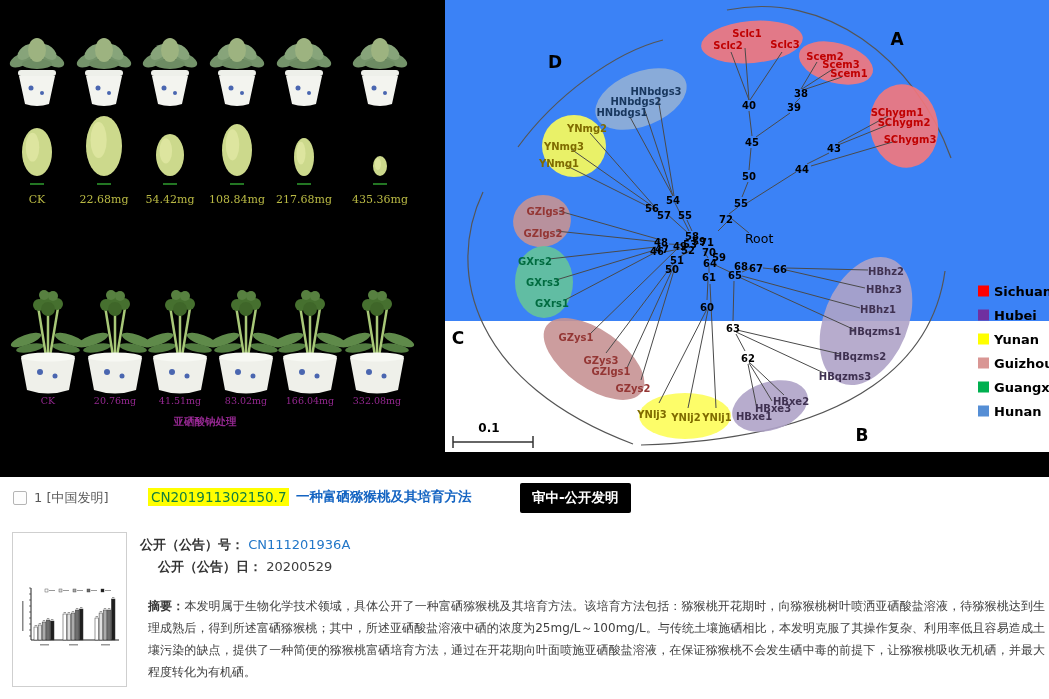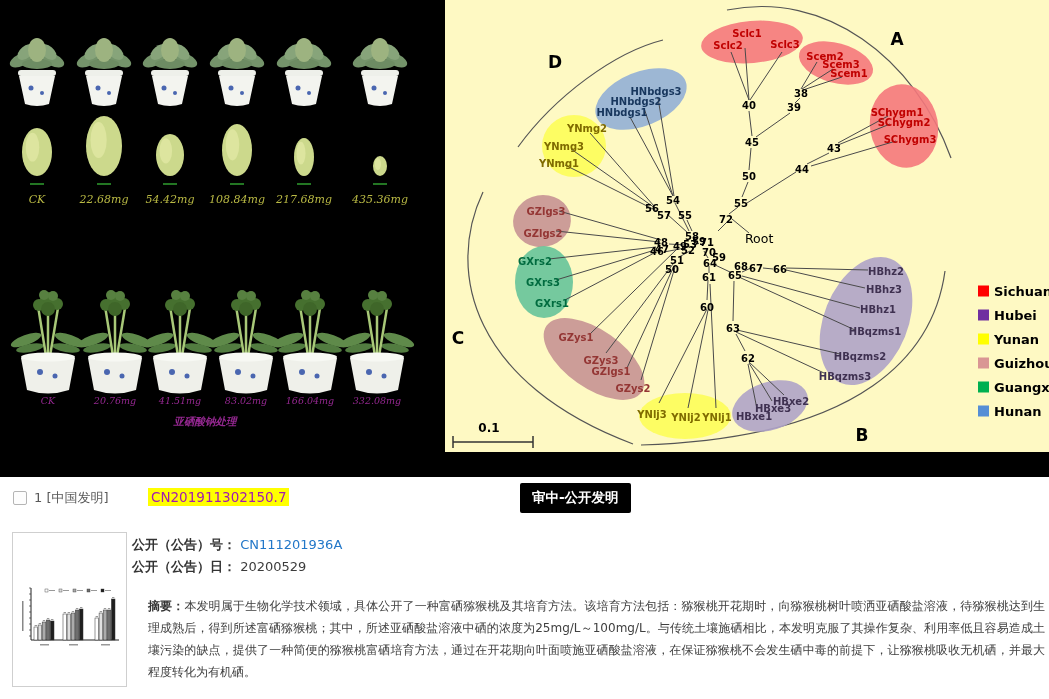--- a/index.html
+++ b/index.html
@@ -1,30 +1,30 @@
 <!DOCTYPE html>
 <html><head>
 <meta charset="utf-8">
 <style>
   html,body{margin:0;padding:0;background:#fff;font-family:"DejaVu Sans","Liberation Sans",sans-serif;}
   #stage{position:relative;width:1049px;height:699px;overflow:hidden;background:#fff;}
   
-  #fig-left{position:absolute;left:0;top:0;width:445px;height:477px;background:#d946ef;font-style:italic;}
-  #fig-tree{position:absolute;left:445px;top:0;width:604px;height:452px;background:#fef9c3;}
+  #fig-left{position:absolute;left:0;top:0;width:445px;height:477px;background:#d946ef;}
+  #fig-tree{position:absolute;left:445px;top:0;width:604px;height:321px;background:#3b82f6;}
   #black-band{position:absolute;left:445px;top:452px;width:604px;height:25px;background:#000;}
   
   #result{position:absolute;left:0;top:477px;width:997px;height:222px;background:#fff;}
   .chk{position:absolute;left:13px;top:14px;width:12px;height:12px;border:1px solid #b5b5b5;border-radius:2px;background:#fdfdfd;}
   .idx{position:absolute;left:34px;top:12px;font-size:13px;color:#595959;}
-  .appno{position:absolute;left:148px;top:11px;font-size:13.5px;color:#a21caf;background:#ffff00;padding:1px 3px;cursor:pointer;text-decoration:none;}
+  .appno{position:absolute;left:148px;top:11px;font-size:13.5px;color:#15803d;background:#ffff00;padding:1px 3px;cursor:pointer;text-decoration:none;}
   .ptitle{position:absolute;left:296px;top:11px;font-size:13.5px;color:#1464c2;font-weight:bold;cursor:pointer;}
   .badge{position:absolute;left:520px;top:6px;background:#000000;color:#fff;font-size:13.5px;font-weight:bold;padding:6px 12px;border-radius:2px;}
   .thumb{position:absolute;left:12px;top:55px;width:113px;height:153px;border:1px solid #cfcfcf;background:#fff;cursor:pointer;}
   .fields{position:absolute;top:57px;font-size:13px;color:#3c3c3c;line-height:22px;white-space:nowrap;}
-  .f1{left:132px;} .f2{left:418px;}
+  .f1{left:140px;text-align:center;} .f2{left:418px;}
   .flabel{font-weight:bold;color:#333;}
   .flink{color:#2277c8;cursor:pointer;}
   .abstract{position:absolute;left:148px;top:118px;width:897px;font-size:12px;line-height:22px;color:#404040;text-align:justify;}
   .ablabel{font-weight:bold;color:#333;}
 </style>
 </head>
 <body>
 
 <div id="stage">
   <div id="fig-left">
@@ -448,20 +448,21 @@
           <text x="549" y="415.5" font-size="13" fill="#000" font-weight="600" text-anchor="start" font-family="&quot;DejaVu Sans&quot;,sans-serif">Hunan</text>
         </g>
       </svg>
   </div>
   <div id="black-band"></div>
 
   <div id="result">
     <span class="chk"></span>
     <span class="idx"><span>1</span> <span>[中国发明]</span></span>
     <a class="appno">CN201911302150.7</a>
+    <a class="ptitle">一种富硒猕猴桃及其培育方法</a>
     <span class="badge">审中-公开发明</span>
 
     <div class="thumb">
       <svg id="svg-thumb" width="113" height="153" viewBox="0 0 113 153">
           <rect x="0" y="0" width="113" height="153" fill="#fff"></rect>
           <line x1="18" y1="107" x2="106" y2="107" stroke="#222" stroke-width="1"></line>
           <line x1="18" y1="55" x2="18" y2="107" stroke="#222" stroke-width="1"></line>
           <line x1="16" y1="55" x2="18" y2="55" stroke="#222" stroke-width="0.6"></line>
           <line x1="16" y1="61" x2="18" y2="61" stroke="#222" stroke-width="0.6"></line>
           <line x1="16" y1="67" x2="18" y2="67" stroke="#222" stroke-width="0.6"></line>

